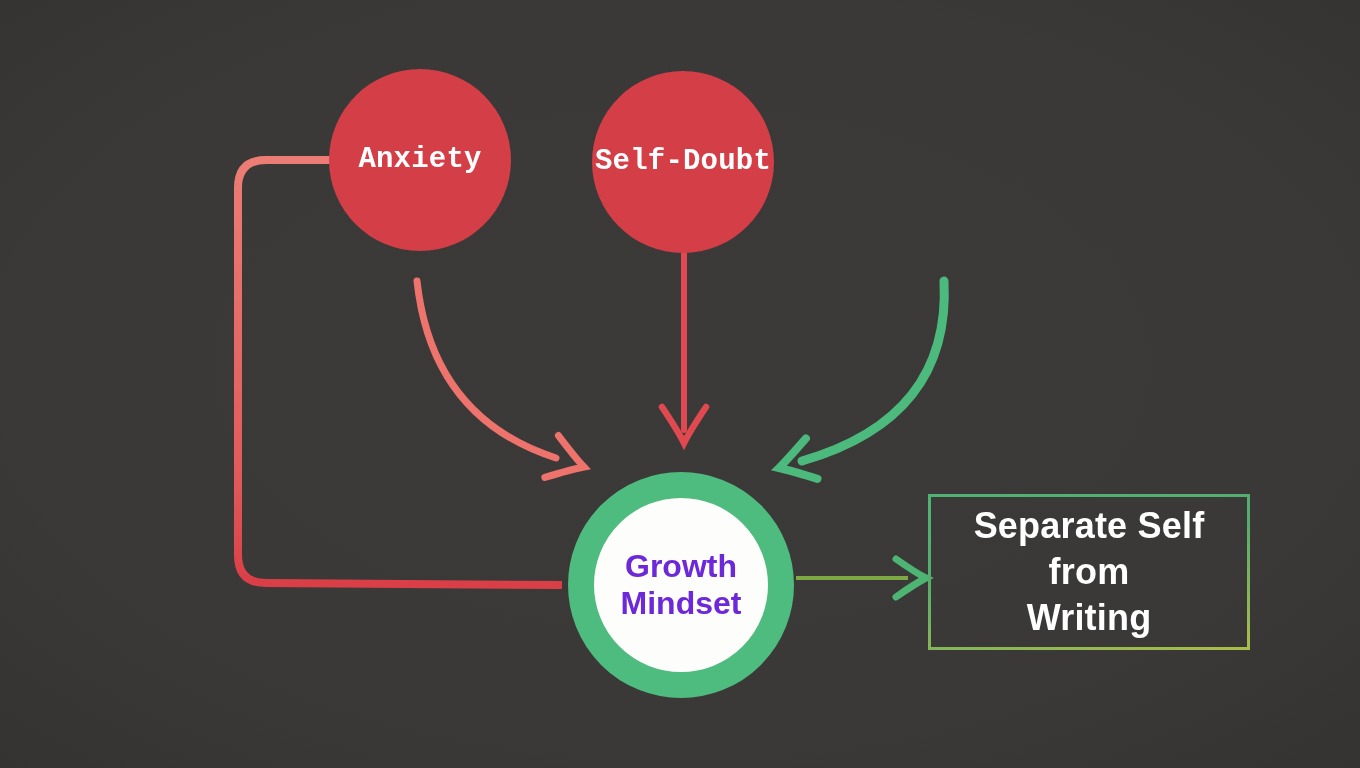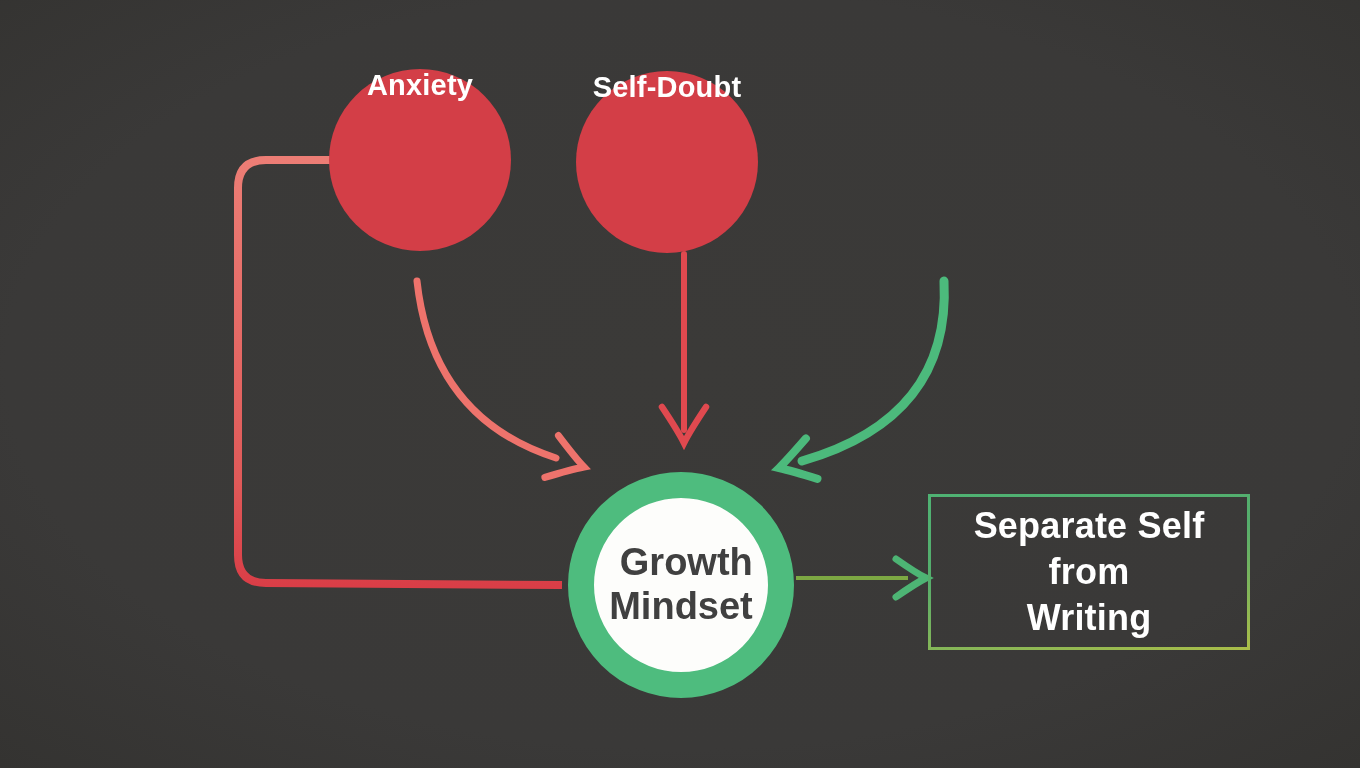--- a/index.html
+++ b/index.html
@@ -22,54 +22,56 @@
     left: 0; top: 0;
     width: 1360px;
     height: 768px;
     z-index: 1;
   }
   .node-circle {
     position: absolute;
     border-radius: 50%;
     background: #d33e47;
     display: flex;
+    align-items: center;
     justify-content: center;
     z-index: 2;
+    font-family: Liberation Mono, monospace;
   }
   .node-circle .label {
     color: #ffffff;
     font-weight: 700;
     font-size: 29px;
     line-height: 1.17;
     text-align: center;
     white-space: pre-line;
     letter-spacing: 0.2px;
   }
   .node-anxiety   { left: 329px; top:  69px; width: 182px; height: 182px; }
-  .node-selfdoubt { left: 576px; top:  71px; width: 182px; height: 182px; }
+  .node-selfdoubt { left: 592px; top:  71px; width: 182px; height: 182px; }
   .node-imposter  { left: 851px; top:  72px; width: 184px; height: 184px; }
   .hub {
     position: absolute;
     left: 568px; top: 472px;
     width: 226px; height: 226px;
     box-sizing: border-box;
     border-radius: 50%;
     background: #fdfdfb;
     border: 26px solid #4ebc7e;
     display: flex;
     align-items: center;
     justify-content: center;
     z-index: 2;
   }
   .hub .label {
-    color: #404040;
+    color: #6d28d9;
     font-weight: 700;
-    font-size: 38px;
+    font-size: 32px;
     line-height: 1.15;
-    text-align: right;
+    text-align: center;
     white-space: pre-line;
   }
   .outcome-box {
     position: absolute;
     left: 928px; top: 494px;
     width: 322px; height: 156px;
     box-sizing: border-box;
     border: 3px solid;
     border-image: linear-gradient(170deg, #4fb273 0%, #55ad6c 40%, #a9bd49 100%) 1;
     display: flex;

